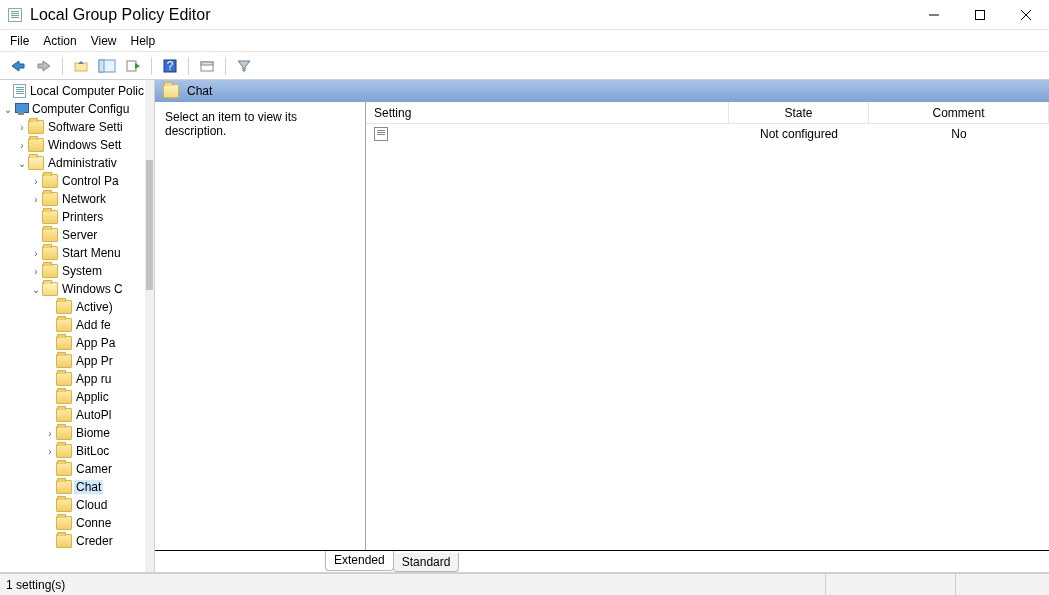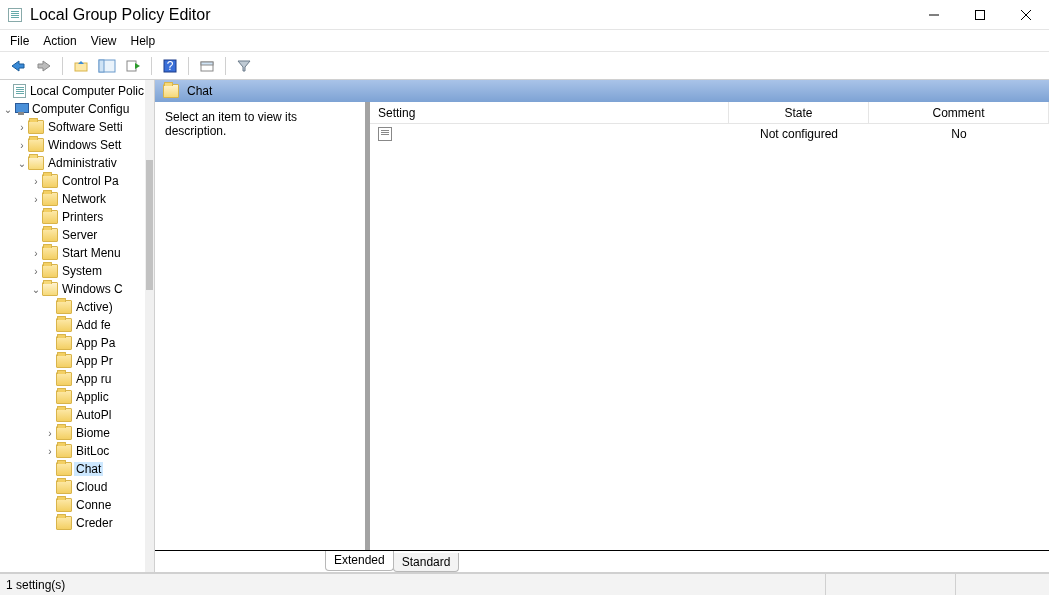--- a/index.html
+++ b/index.html
@@ -44,21 +44,21 @@
 .pc-icon { width:14px; height:14px; margin-right:2px; position:relative; }
 .pc-icon::before{content:"";position:absolute;left:1px;top:1px;width:12px;height:8px;background:#4a90d9;border:1px solid #2a5a99;}
 .pc-icon::after{content:"";position:absolute;left:4px;top:10px;width:6px;height:3px;background:#888;}
 
 
 .detail-pane { flex: 1; display:flex; flex-direction:column; min-width:0; }
 .detail-header { height: 22px; background: linear-gradient(#a9c3e8, #7da2d4); display:flex; align-items:center; padding-left:8px; gap:6px; color:#000; }
 .detail-header .folder-icon{width:16px;height:14px;}
 .detail-body { flex:1; display:flex; background:#fff; }
 .desc-col { width: 210px; padding: 8px 10px; font-size:12px; }
-.list-col { flex:1; display:flex; flex-direction:column; border-left:5px solid #a3a3a3; position:relative;}
+.list-col { flex:1; display:flex; flex-direction:column; border-left:1px solid #a3a3a3; position:relative;}
 .list-header { height: 22px; display:flex; border-bottom:1px solid #e5e5e5; }
 .list-header .hcell { display:flex; align-items:center; justify-content:flex-start; padding:0 8px; border-right:1px solid #e5e5e5; font-size:12px; }
 .hcell.setting { flex:1; }
 .hcell.state   { width:140px; justify-content:center;}
 .hcell.comment { width:180px; justify-content:center;}
 .list-row { height:20px; display:flex; align-items:center; }
 .list-row .cell { padding:0 8px; font-size:12px; }
 .cell.setting { flex:1; display:flex; align-items:center; gap:4px;}
 .cell.state   { width:140px; text-align:center; }
 .cell.comment { width:180px; text-align:center; }
@@ -269,20 +269,25 @@
       <div class="tree-row ind-3">
           <span class="exp">›</span>
           <span class="folder-icon folder-closed"></span>
           <span class="row-label">Biome</span>
         </div>
       <div class="tree-row ind-3">
           <span class="exp">›</span>
           <span class="folder-icon folder-closed"></span>
           <span class="row-label">BitLoc</span>
         </div>
+      <div class="tree-row ind-3">
+          <span class="exp hidden">›</span>
+          <span class="folder-icon folder-closed"></span>
+          <span class="row-label">Camer</span>
+        </div>
       <div class="tree-row ind-3 selected">
           <span class="exp hidden">›</span>
           <span class="folder-icon folder-closed"></span>
           <span class="row-label">Chat</span>
         </div>
       <div class="tree-row ind-3">
           <span class="exp hidden">›</span>
           <span class="folder-icon folder-closed"></span>
           <span class="row-label">Cloud</span>
         </div>

